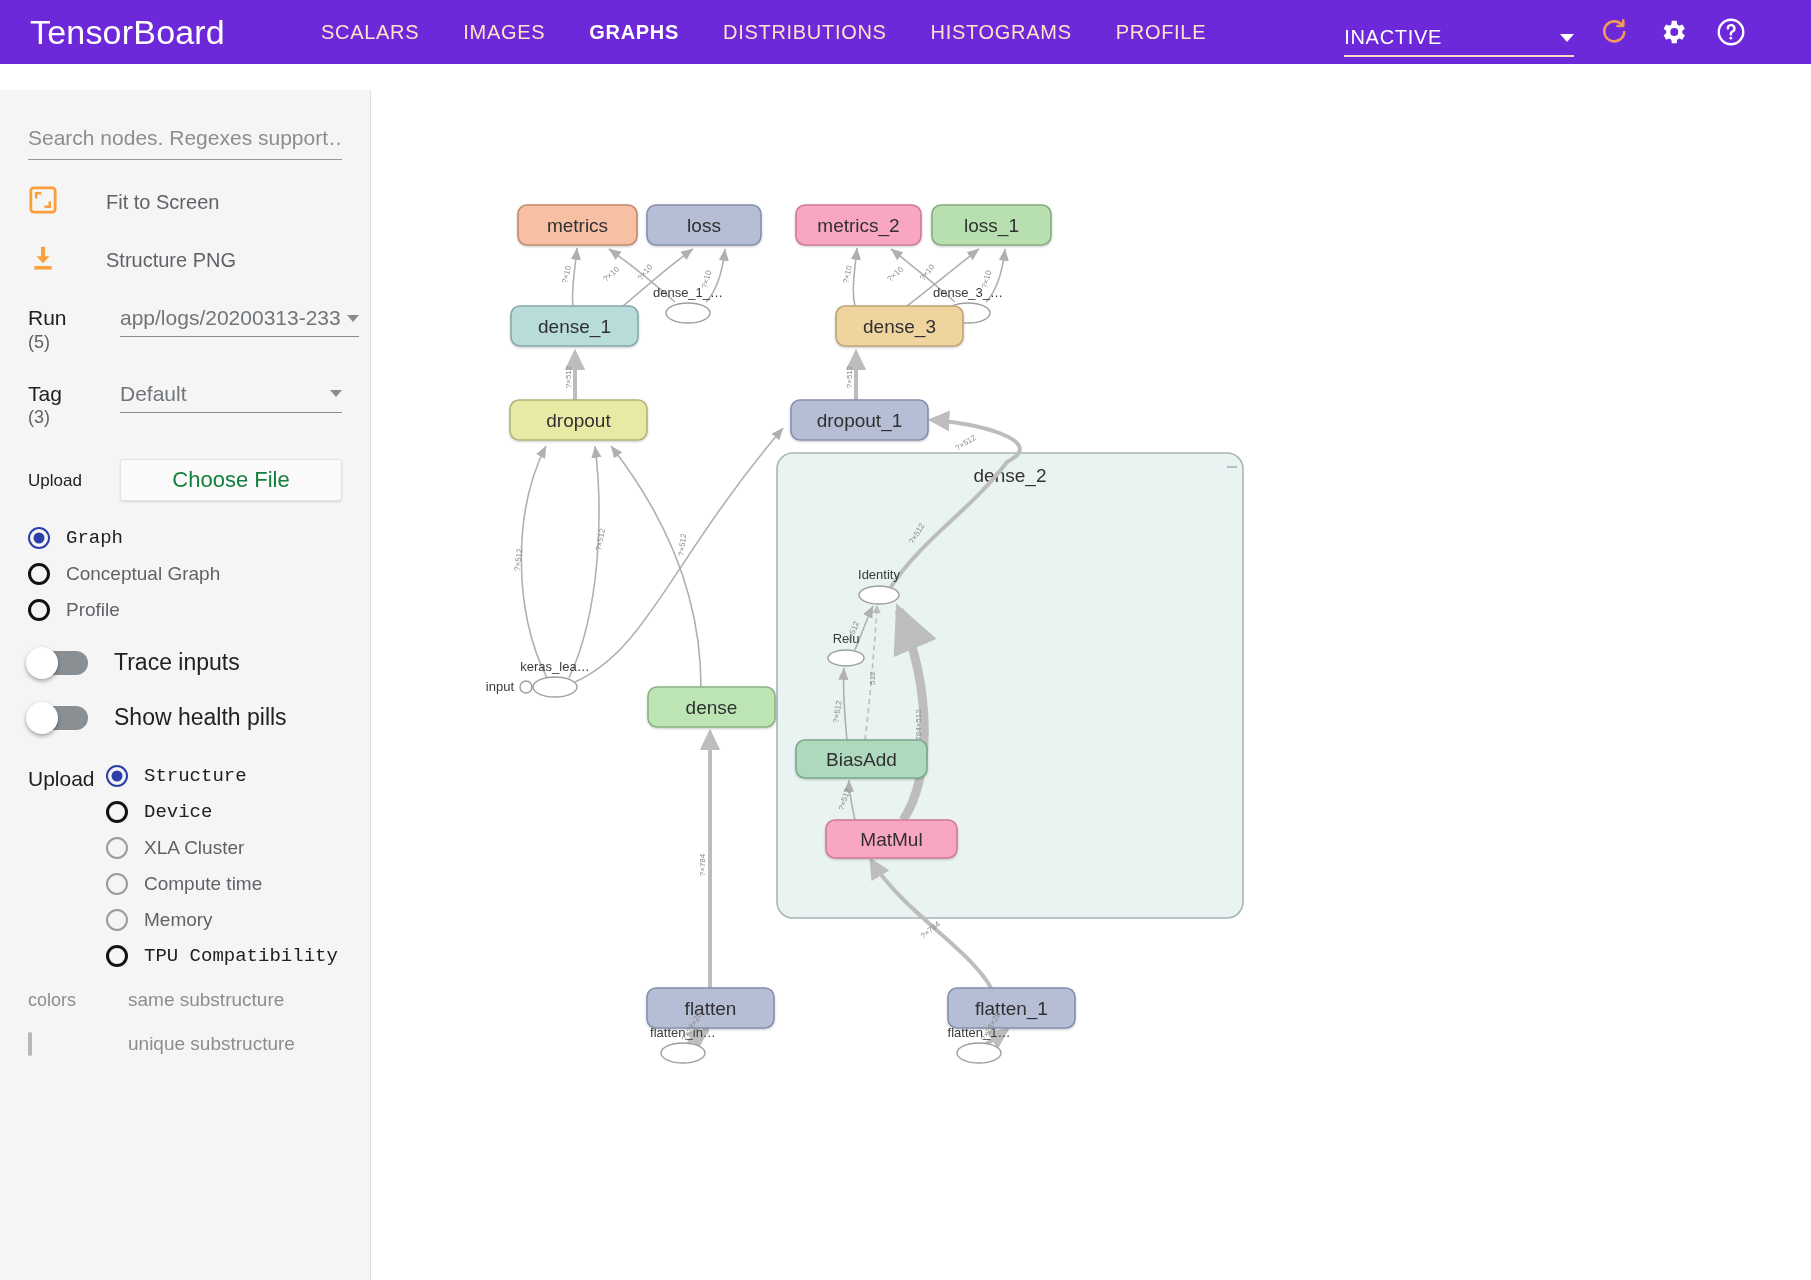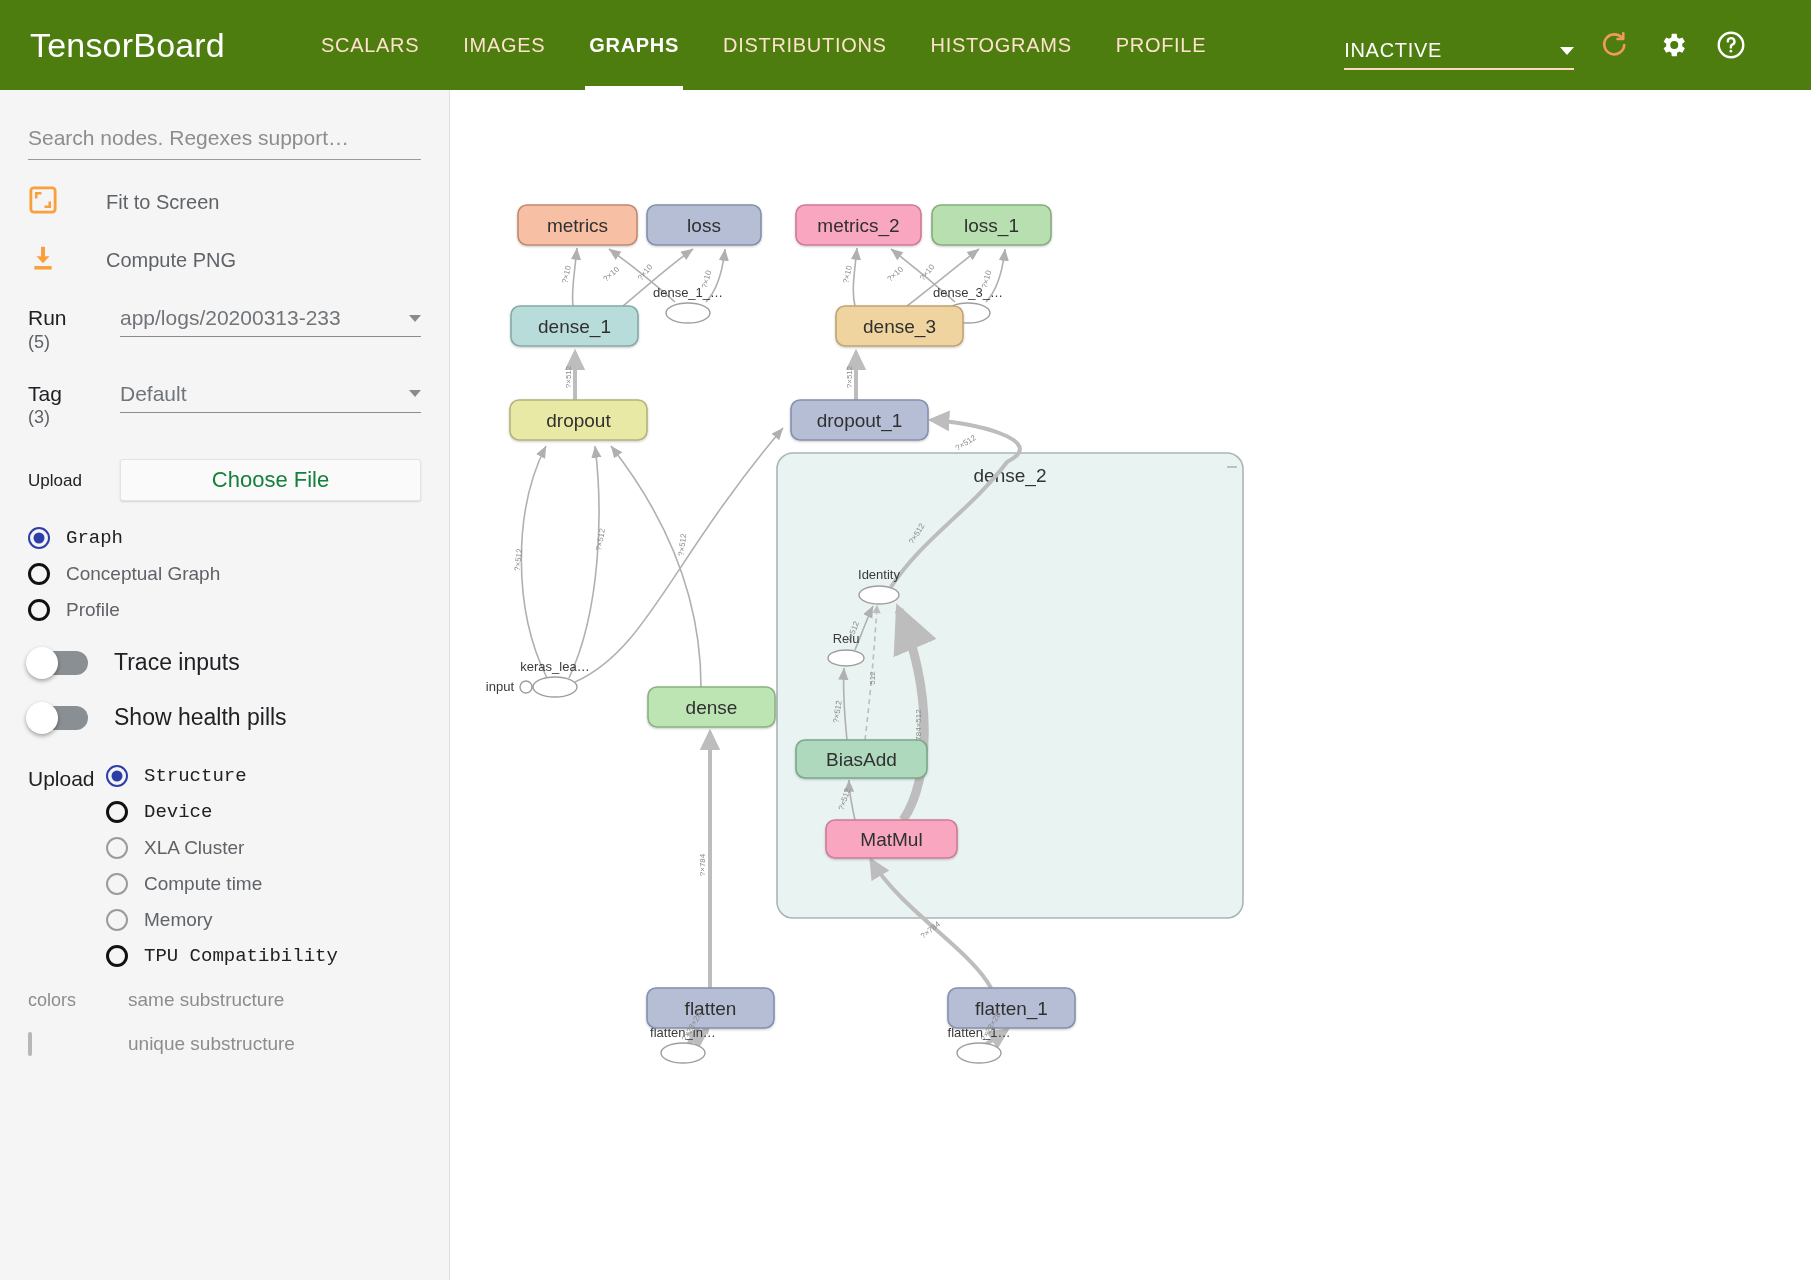--- a/index.html
+++ b/index.html
@@ -7,22 +7,22 @@
   body{
     width:1811px;height:1280px;overflow:hidden;
     font-family:"Liberation Sans","DejaVu Sans",sans-serif;
     background:#ffffff;
     -webkit-font-smoothing:antialiased;
   }
   #app{position:relative;width:1811px;height:1280px;}
 
   
   #topbar{
-    position:absolute;left:0;top:0;width:1811px;height:90px;
-    background:#4d7c0f;
+    position:absolute;left:0;top:0;width:1811px;height:64px;
+    background:#6d28d9;
     display:flex;align-items:center;
   }
   #brand{
     color:#fff;font-size:34px;font-weight:400;letter-spacing:.2px;
     margin-left:30px;margin-right:74px;white-space:nowrap;
   }
   .tabs{display:flex;align-items:stretch;height:90px;}
   .tab{
     position:relative;display:flex;align-items:center;
     padding:0 22px;color:#ffe2cc;font-size:20px;letter-spacing:.7px;
@@ -43,21 +43,21 @@
   #runsel .selval{color:#ffffff;font-size:20px;letter-spacing:.7px;}
   .caret-down{
     width:0;height:0;border-left:7px solid transparent;border-right:7px solid transparent;
     border-top:8px solid #ffffff;
   }
   .topicons{display:flex;align-items:center;margin-left:24px;gap:24px;}
   .topicon{width:34px;height:34px;display:flex;align-items:center;justify-content:center;cursor:pointer;}
 
   
   #sidebar{
-    position:absolute;left:0;top:90px;width:450px;height:1190px;
+    position:absolute;left:0;top:90px;width:371px;height:1190px;
     background:#f5f5f5;border-right:1px solid #e0e0e0;
     box-sizing:border-box;padding:0 28px;
   }
   #searchbox{
     margin-top:36px;border-bottom:1px solid #9a9a9a;padding-bottom:9px;
   }
   #searchbox .ph{color:#8d8d8d;font-size:21px;white-space:nowrap;overflow:hidden;}
   .rowbtn{display:flex;align-items:center;margin-top:26px;cursor:pointer;}
   .rowbtn .lbl{margin-left:48px;color:#5f6368;font-size:20px;}
   .icon-fit{width:30px;height:28px;box-sizing:border-box;}
@@ -192,21 +192,21 @@
     </div>
 
     <div class="rowbtn">
       <span>
         <svg width="30" height="28" viewBox="0 0 24 24">
             <path d="M12 2.4v9.4" stroke="#f9a03c" stroke-width="3.4" stroke-linecap="butt"></path>
             <path d="M6.4 10.6 12 16.4l5.6-5.8z" fill="#f9a03c"></path>
             <path d="M4.6 20.4h14.8" stroke="#f9a03c" stroke-width="3" stroke-linecap="butt"></path>
           </svg>
       </span>
-      <span class="lbl">Compute PNG</span>
+      <span class="lbl">Structure PNG</span>
     </div>
 
     <div class="field">
       <div class="fieldlabel">
         <span>Run</span>
         <span class="cnt">(5)</span>
       </div>
       <div class="selline">
         <span class="v">app/logs/20200313-233</span>
         <span class="caret-sm"></span>

